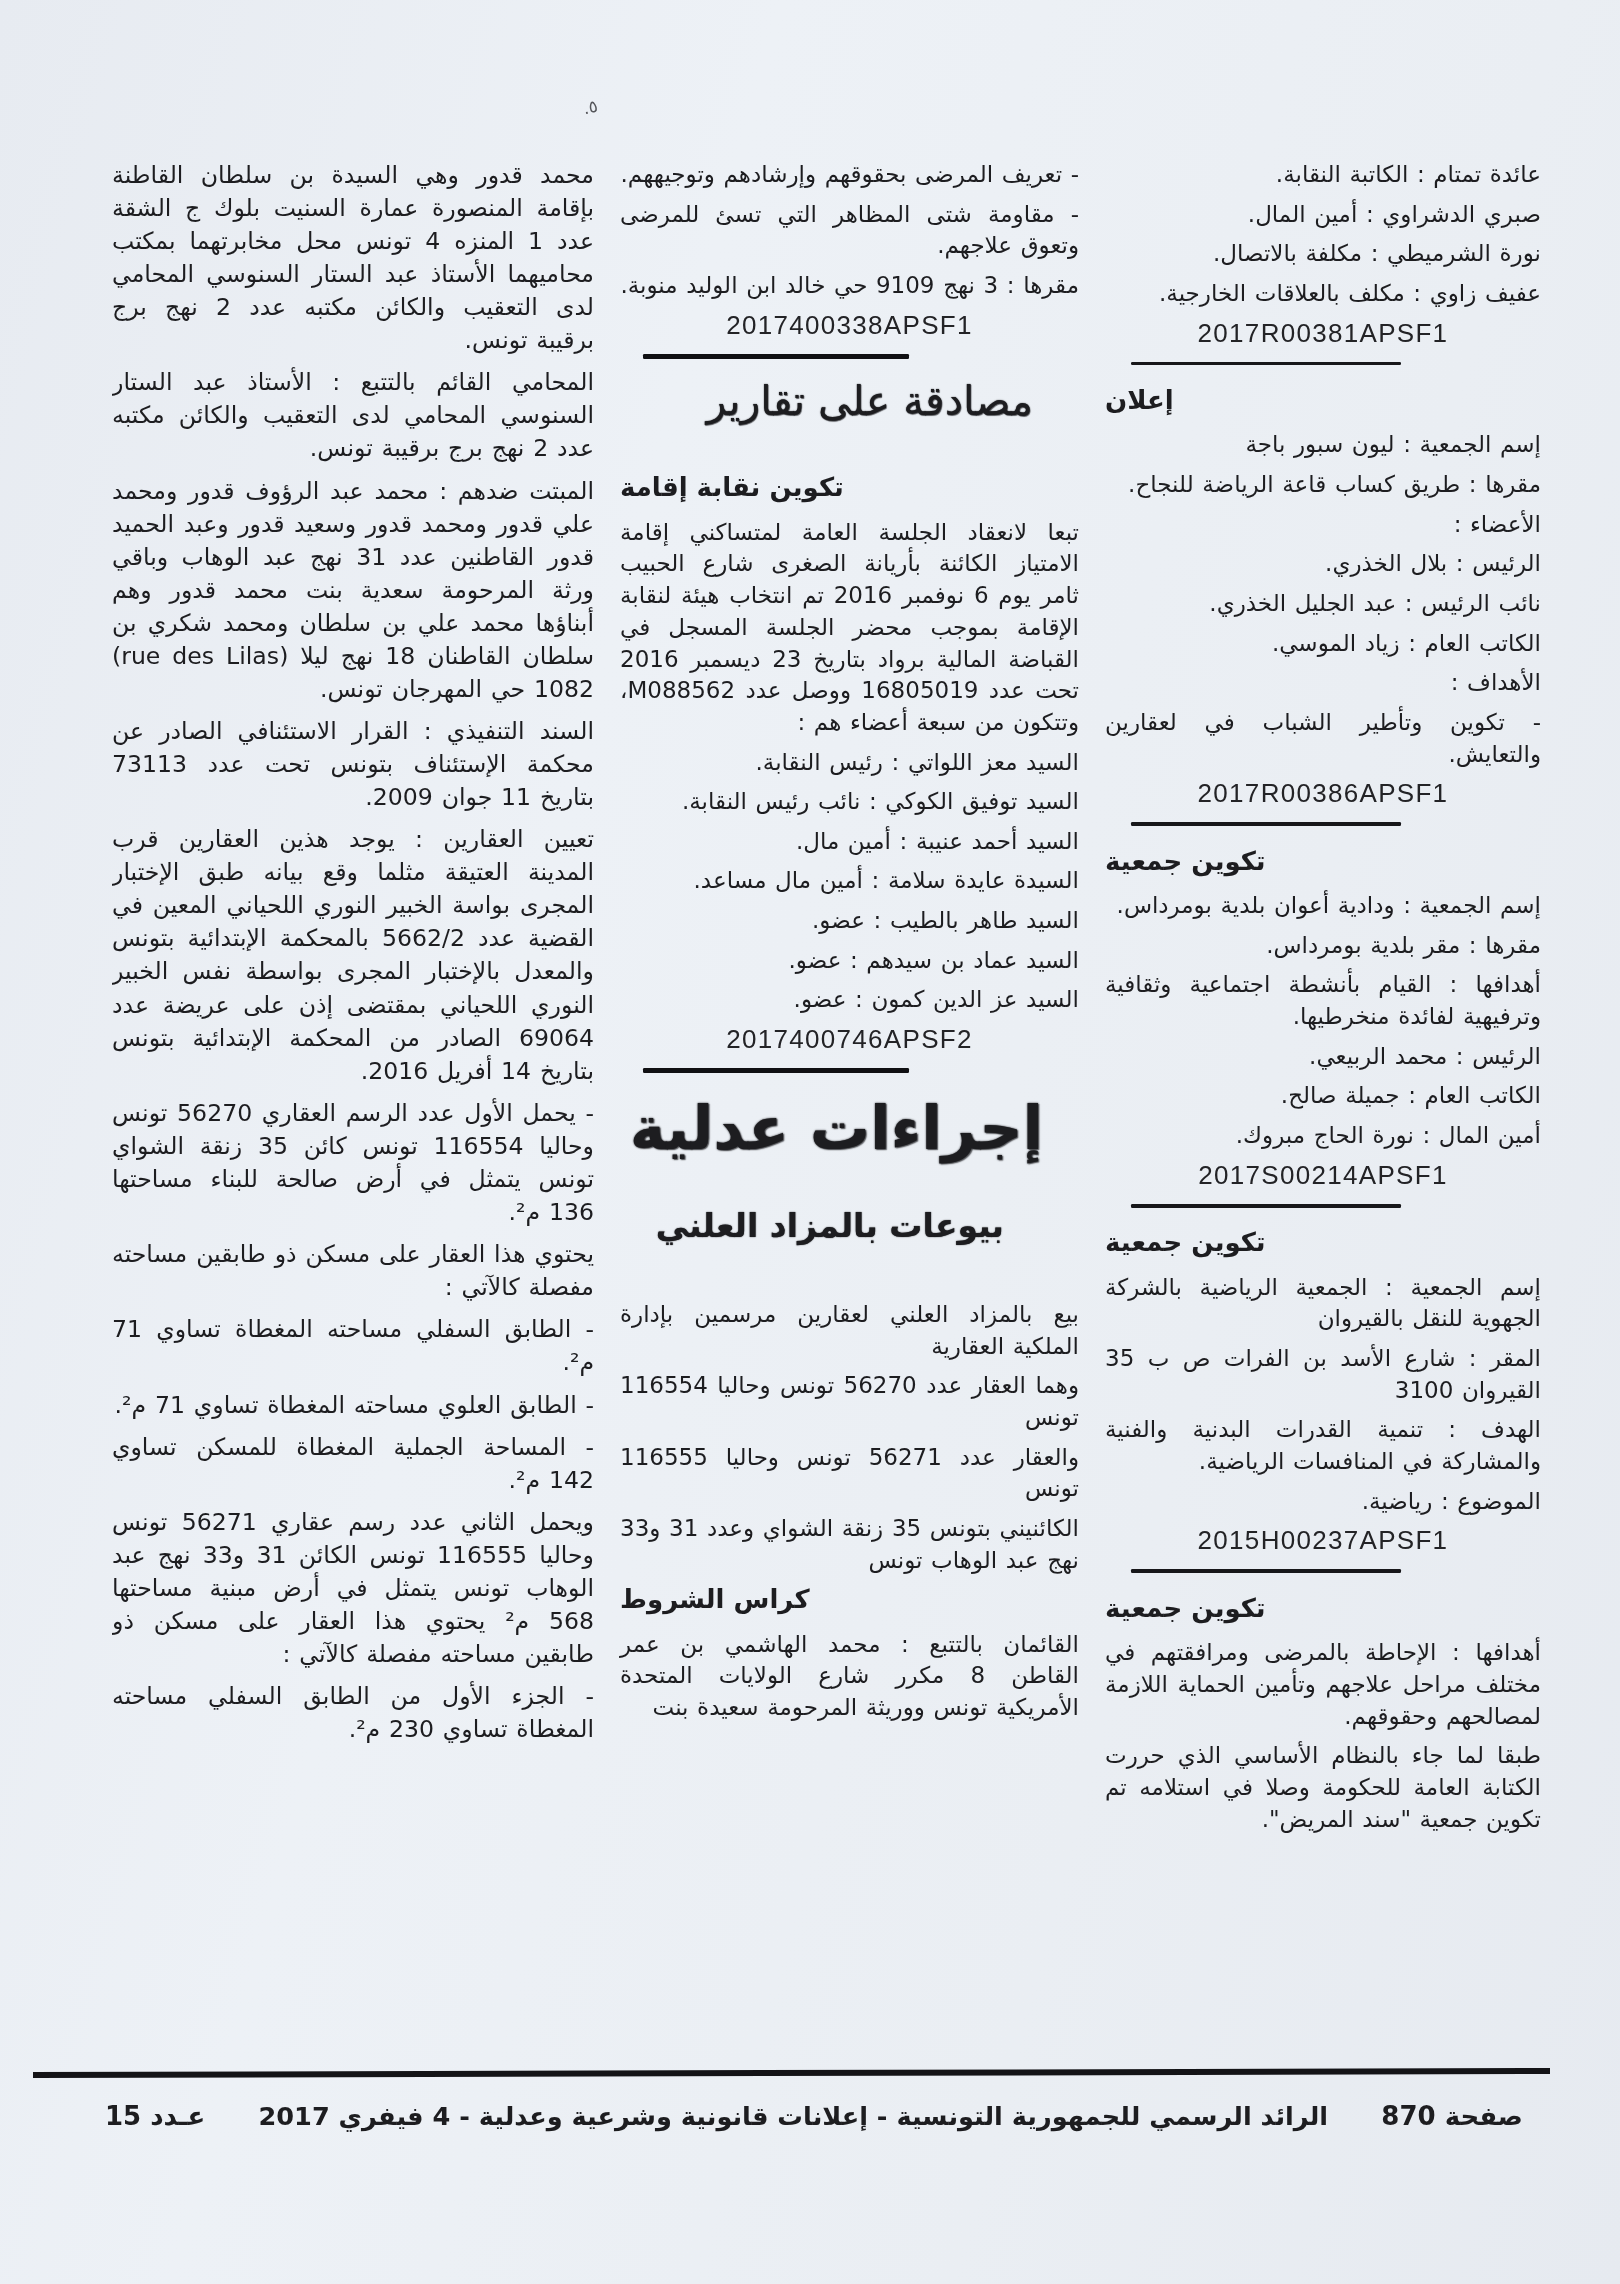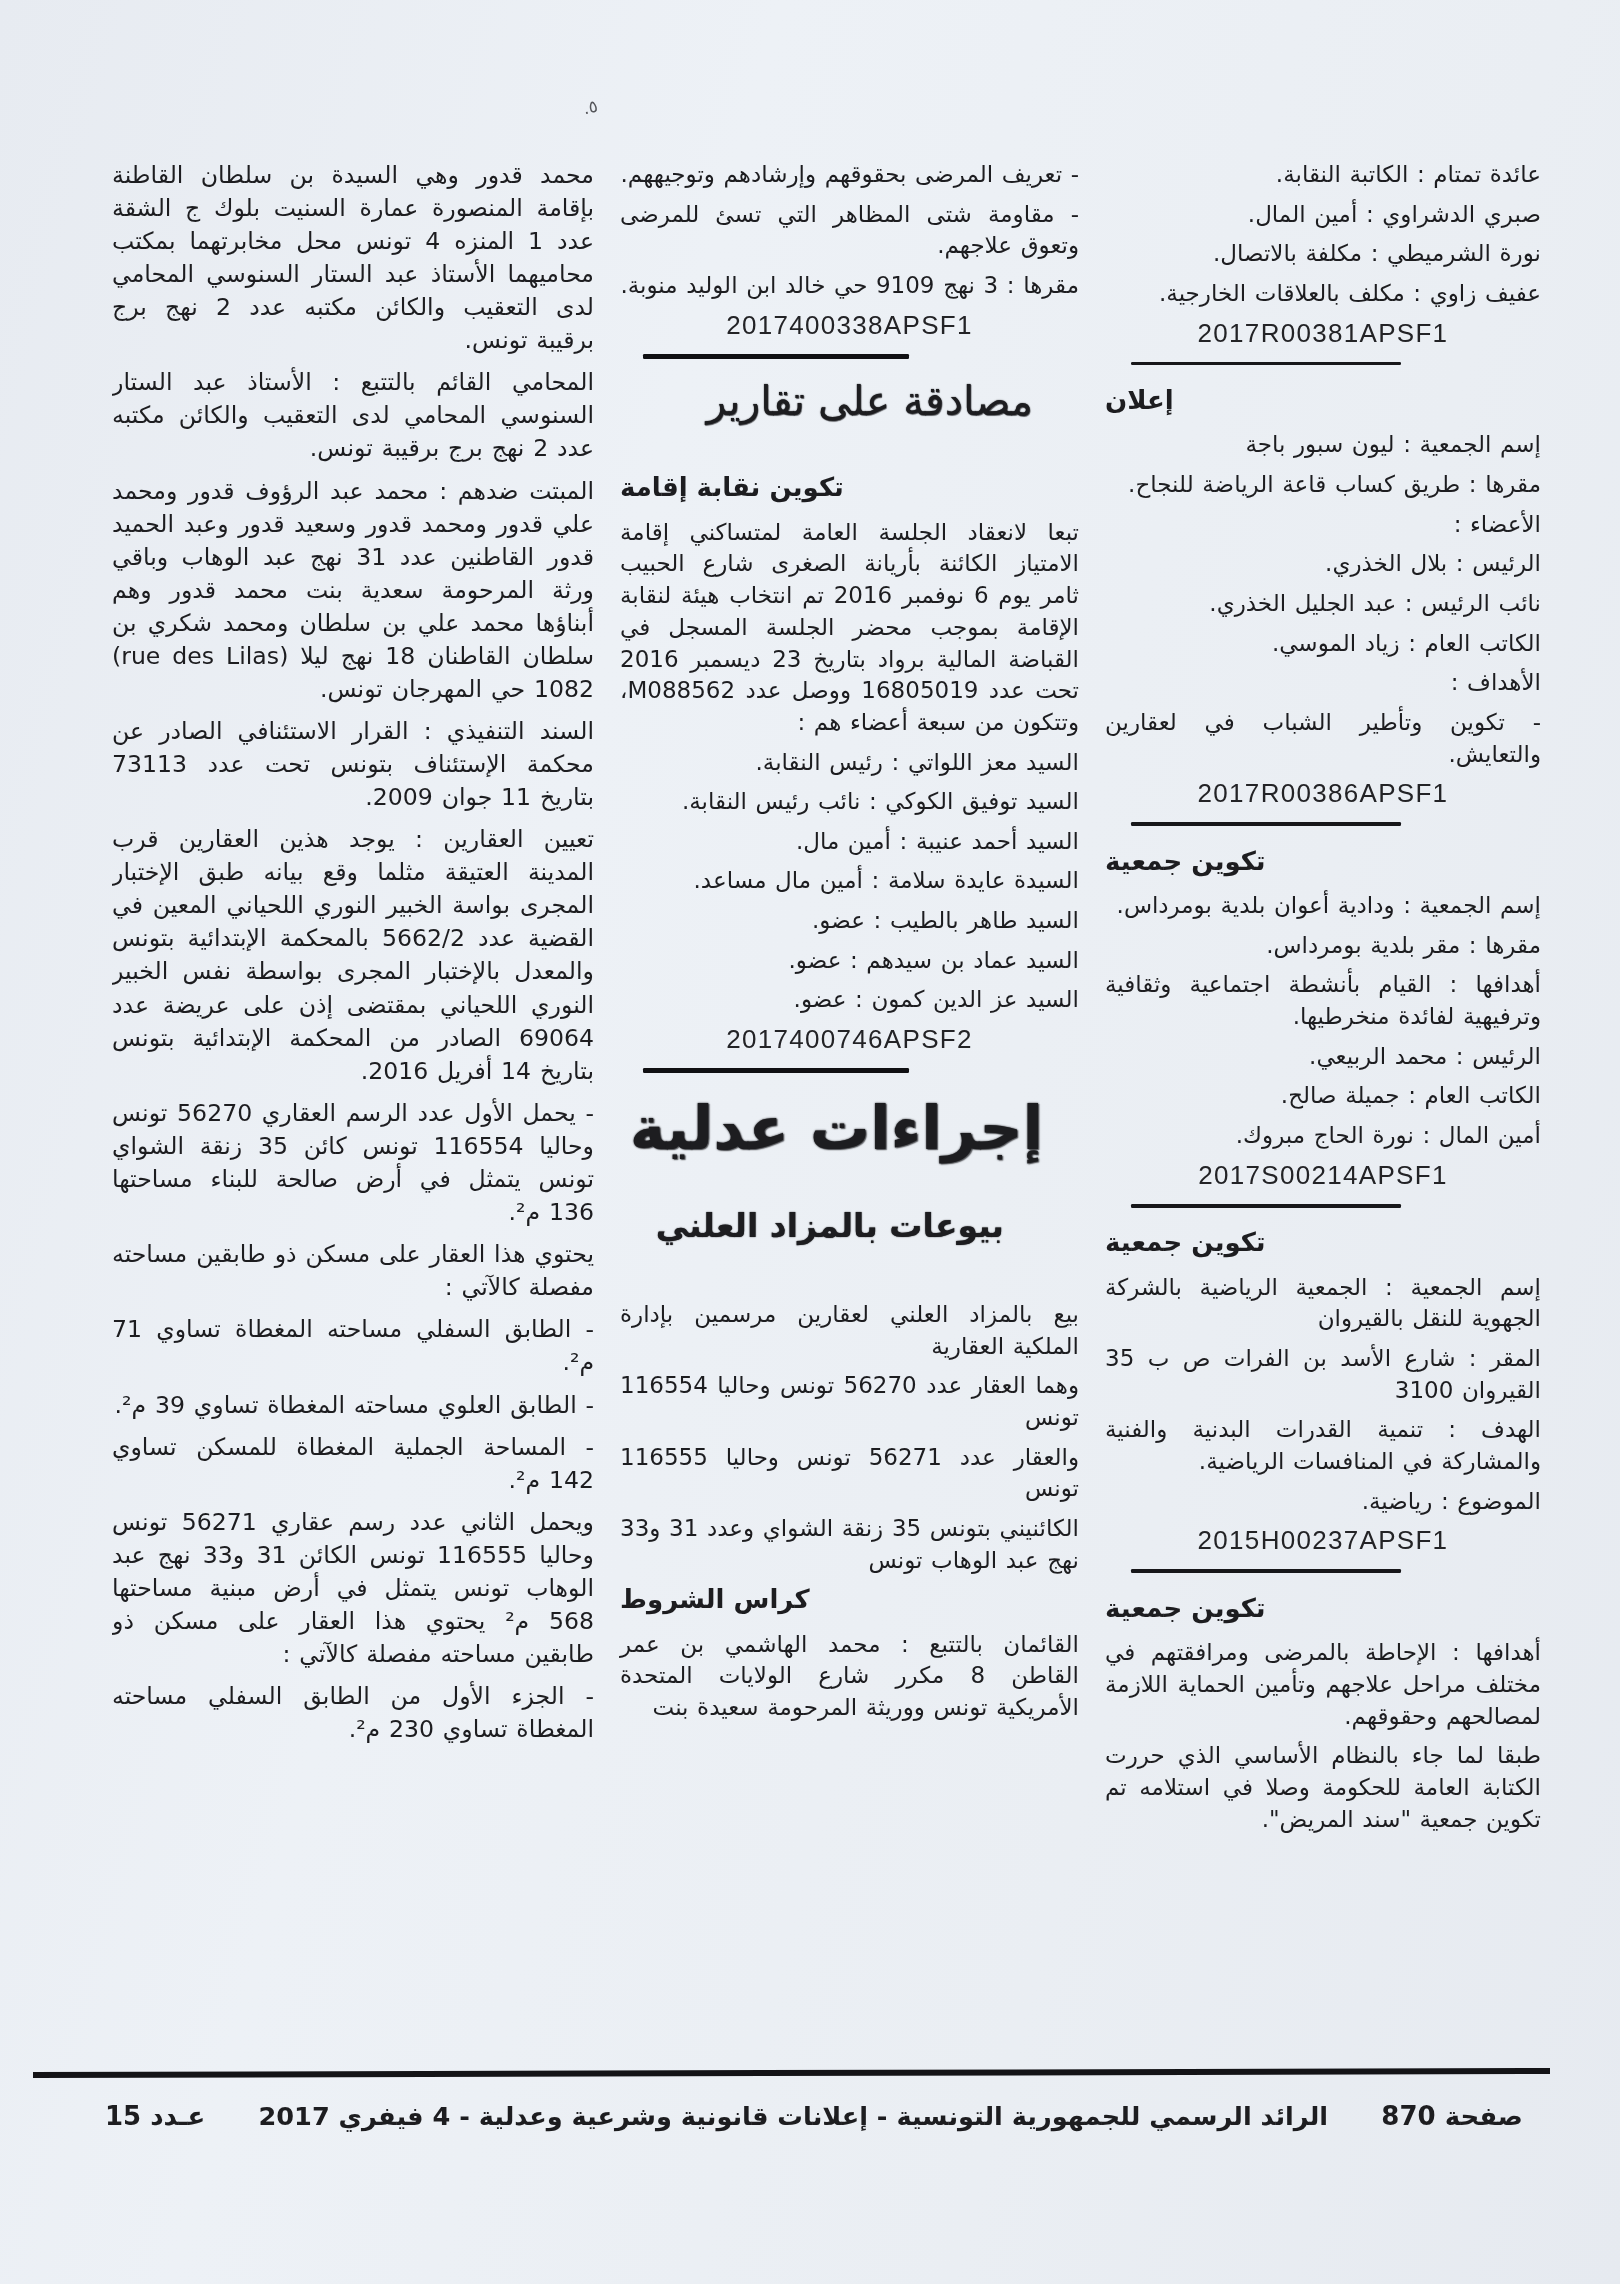--- a/index.html
+++ b/index.html
@@ -169,21 +169,21 @@
       </div>
     <div class="col col-left">
         <p class="body-p">محمد قدور وهي السيدة بن سلطان القاطنة بإقامة المنصورة عمارة السنيت بلوك ج الشقة عدد 1 المنزه 4 تونس محل مخابرتهما بمكتب محاميهما الأستاذ عبد الستار السنوسي المحامي لدى التعقيب والكائن مكتبه عدد 2 نهج برج برقيبة تونس.</p>
         <p class="body-p">المحامي القائم بالتتبع : الأستاذ عبد الستار السنوسي المحامي لدى التعقيب والكائن مكتبه عدد 2 نهج برج برقيبة تونس.</p>
         <p class="body-p">المبتت ضدهم : محمد عبد الرؤوف قدور ومحمد علي قدور ومحمد قدور وسعيد قدور وعبد الحميد قدور القاطنين عدد 31 نهج عبد الوهاب وباقي ورثة المرحومة سعدية بنت محمد قدور وهم أبناؤها محمد علي بن سلطان ومحمد شكري بن سلطان القاطنان 18 نهج ليلا (rue des Lilas) 1082 حي المهرجان تونس.</p>
         <p class="body-p">السند التنفيذي : القرار الاستئنافي الصادر عن محكمة الإستئناف بتونس تحت عدد 73113 بتاريخ 11 جوان 2009.</p>
         <p class="body-p">تعيين العقارين : يوجد هذين العقارين قرب المدينة العتيقة مثلما وقع بيانه طبق الإختبار المجرى بواسة الخبير النوري اللحياني المعين في القضية عدد 5662/2 بالمحكمة الإبتدائية بتونس والمعدل بالإختبار المجرى بواسطة نفس الخبير النوري اللحياني بمقتضى إذن على عريضة عدد 69064 الصادر من المحكمة الإبتدائية بتونس بتاريخ 14 أفريل 2016.</p>
         <p class="body-p">- يحمل الأول عدد الرسم العقاري 56270 تونس وحاليا 116554 تونس كائن 35 زنقة الشواي تونس يتمثل في أرض صالحة للبناء مساحتها 136 م².</p>
         <p class="body-p">يحتوي هذا العقار على مسكن ذو طابقين مساحته مفصلة كالآتي :</p>
         <p class="body-p">- الطابق السفلي مساحته المغطاة تساوي 71 م².</p>
-        <p class="body-p">- الطابق العلوي مساحته المغطاة تساوي 39 م².</p>
+        <p class="body-p">- الطابق العلوي مساحته المغطاة تساوي 71 م².</p>
         <p class="body-p">- المساحة الجملية المغطاة للمسكن تساوي 142 م².</p>
         <p class="body-p">ويحمل الثاني عدد رسم عقاري 56271 تونس وحاليا 116555 تونس الكائن 31 و33 نهج عبد الوهاب تونس يتمثل في أرض مبنية مساحتها 568 م² يحتوي هذا العقار على مسكن ذو طابقين مساحته مفصلة كالآتي :</p>
         <p class="body-p">- الجزء الأول من الطابق السفلي مساحته المغطاة تساوي 230 م².</p>
       </div>
   </div>
 
   <div class="footer-rule"></div>
 
   <div class="footer-row">
     <span>صفحة 870</span>

